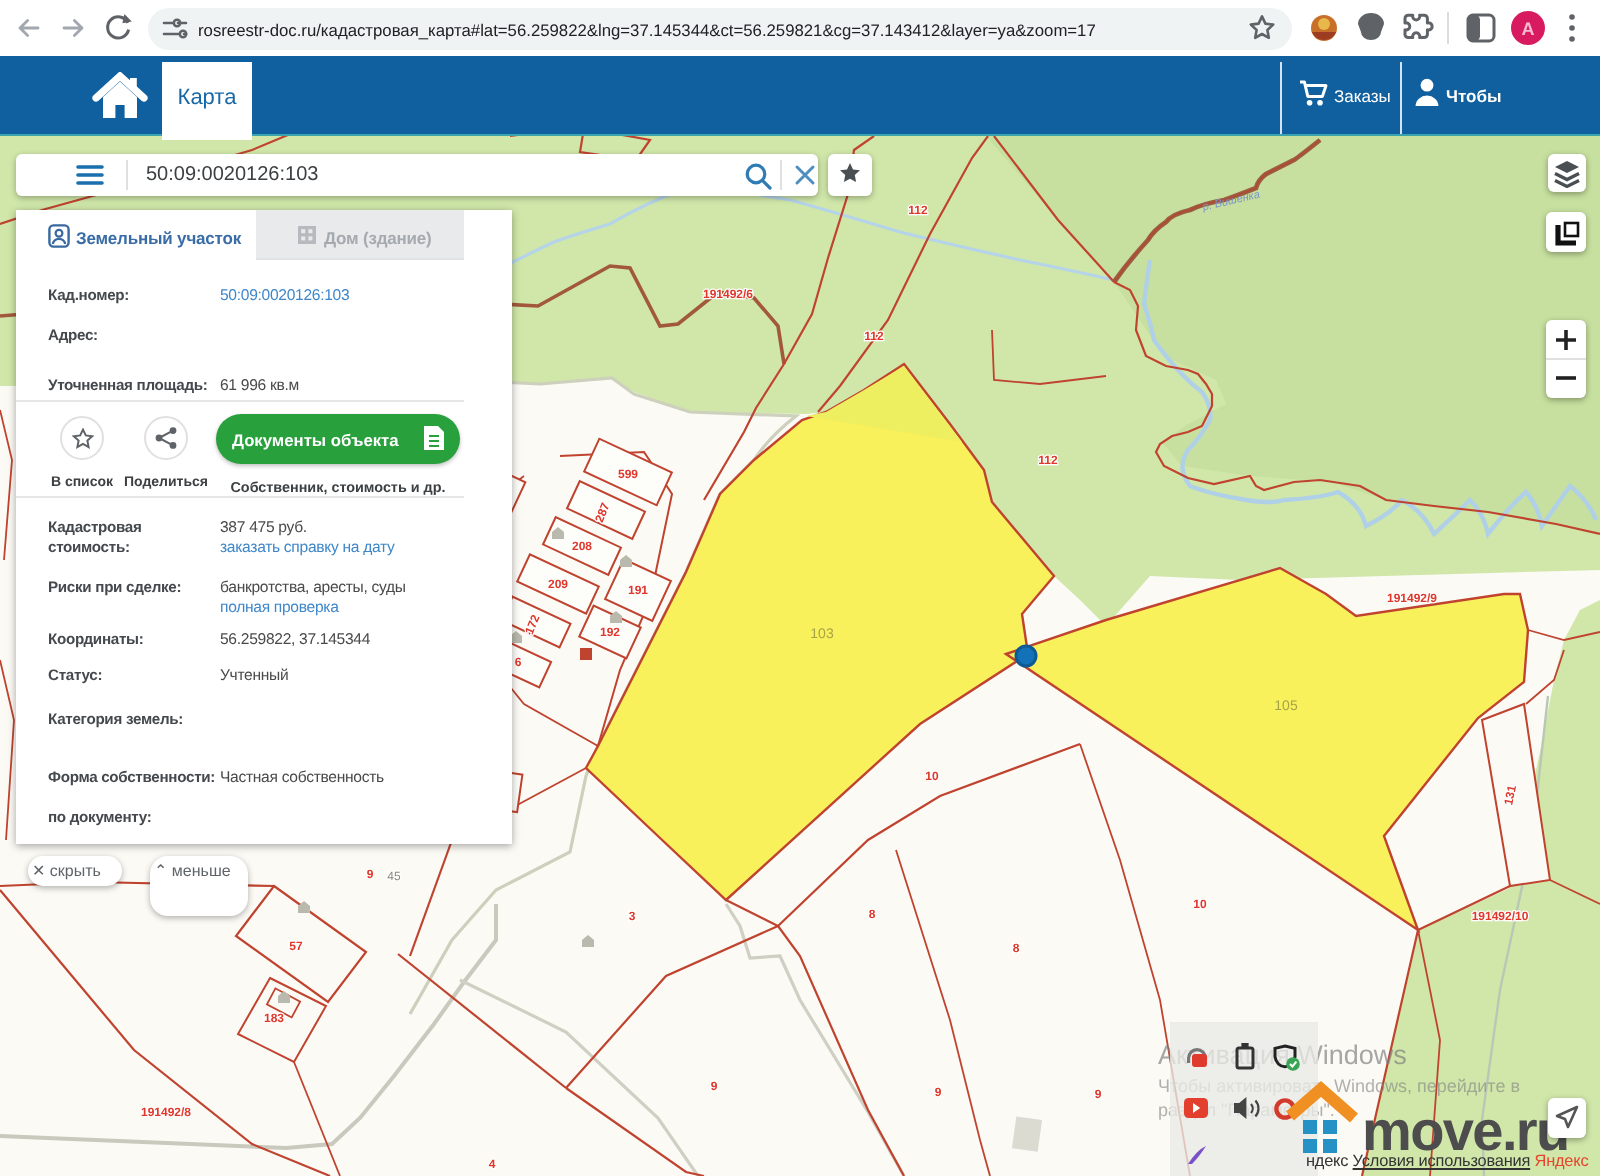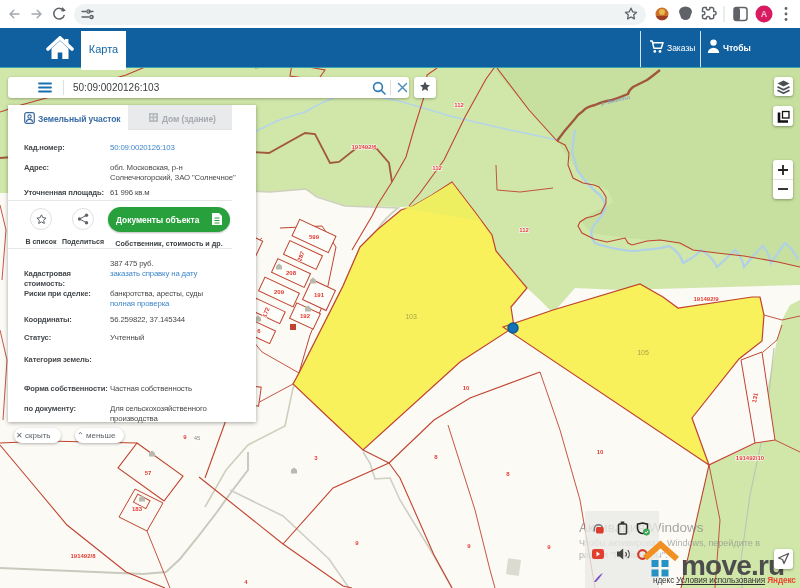--- a/index.html
+++ b/index.html
@@ -154,20 +154,21 @@
   </g>
   <rect x="723.5" y="6" width="1" height="16" fill="#dadce0"></rect>
   <rect x="734" y="7.5" width="13" height="13" rx="2.5" fill="none" stroke="#5f6368" stroke-width="1.5"></rect>
       <rect x="734" y="7.5" width="6" height="13" rx="2.5" fill="#5f6368"></rect>
   <circle cx="764" cy="14" r="8.5" fill="#d81b60"></circle>
       <text x="764" y="17.3" font-size="9" fill="#f8bbd0" text-anchor="middle" font-weight="bold">A</text>
   <circle cx="786" cy="8.5" r="1.4" fill="#5f6368"></circle>
       <circle cx="786" cy="14" r="1.4" fill="#5f6368"></circle>
       <circle cx="786" cy="19.5" r="1.4" fill="#5f6368"></circle>
  </svg>
+ <div id="urltext">rosreestr-doc.ru/кадастровая_карта#lat=56.259822&amp;lng=37.145344&amp;ct=56.259821&amp;cg=37.143412&amp;layer=ya&amp;zoom=17</div>
 </div>
 
 <div id="nav">
  <svg class="abs" style="left:46px;top:8px" width="28" height="25" viewBox="0 0 28 25">
   <path d="M2 13 L14 2 L26 13" stroke="#fff" stroke-width="3.6" fill="none" stroke-linecap="round"></path>
   <path d="M5.5 12.5 V23 h6.2 v-6.5 h4.6 V23 h6.2 V12.5 L14 4.8 z" fill="#fff"></path>
   <rect x="19" y="3" width="3.4" height="6" fill="#fff"></rect>
  </svg>
  <svg class="abs" style="left:649px;top:12px" width="15" height="14" viewBox="0 0 15 14">
   <path d="M1 1 h2.2 l1.7 7.2 h7.3 l1.8 -5.4 h-9.8" stroke="#fff" stroke-width="1.5" fill="none" stroke-linejoin="round"></path>
@@ -245,21 +246,20 @@
       <rect x="2.6" y="2.6" width="2" height="2" fill="#e9eaec"></rect>
       <rect x="6.2" y="2.6" width="2" height="2" fill="#e9eaec"></rect>
       <rect x="2.6" y="6.2" width="2" height="2" fill="#e9eaec"></rect>
       <rect x="6.2" y="6.2" width="2" height="2" fill="#e9eaec"></rect>
  </svg>
  <div class="abs" style="left:154px;top:8.5px;color:#a5aaaf;font-size:8.5px;font-weight:bold;letter-spacing:-0.1px">Дом (здание)</div>
 
  <div class="lbl" style="top:38px">Кад.номер:</div>
  <div class="val blu" style="top:38px">50:09:0020126:103</div>
  <div class="lbl" style="top:58px">Адрес:</div>
- <div class="val" style="top:58px">обл. Московская, р-н<br>Солнечногорский, ЗАО "Солнечное"</div>
  <div class="lbl" style="top:83px">Уточненная площадь:</div>
  <div class="val" style="top:83px">61 996 кв.м</div>
  <div class="hr" style="top:95px"></div>
 
   <div class="abs" style="left:22px;top:103px;width:22px;height:22px;border:1px solid #e0e0e0;border-radius:50%"></div>
  <svg class="abs" style="left:27.5px;top:108.5px" width="11" height="11">
   <path d="M5.5 0.8 l1.4 2.9 3.2 .4 -2.4 2.2 .6 3.2 -2.8 -1.6 -2.8 1.6 .6 -3.2 -2.4 -2.2 3.2 -.4 z" fill="none" stroke="#5f6368" stroke-width="1"></path>
  </svg>
  <div class="abs" style="left:9px;top:133px;width:48px;text-align:center;font-size:7px;font-weight:bold;color:#3c4043">В список</div>
  <div class="abs" style="left:64px;top:103px;width:22px;height:22px;border:1px solid #e0e0e0;border-radius:50%"></div>
@@ -272,38 +272,37 @@
  <div class="abs" style="left:46px;top:133px;width:58px;text-align:center;font-size:7px;font-weight:bold;color:#3c4043">Поделиться</div>
  <div class="abs" style="left:100px;top:102px;width:122px;height:25px;background:#28a03c;border-radius:13px;box-shadow:0 1px 2px rgba(0,0,0,.25)"></div>
  <div class="abs" style="left:108px;top:110px;font-size:8.4px;font-weight:bold;color:#fff">Документы объекта</div>
  <svg class="abs" style="left:203px;top:107px" width="12" height="14">
   <path d="M1 1 h7 l3 3 v9 h-10 z" fill="#fff"></path>
       <path d="M3.5 6 h5 M3.5 8.5 h5 M3.5 11 h5" stroke="#28a03c" stroke-width="1"></path>
  </svg>
  <div class="abs" style="left:98px;top:134px;width:126px;text-align:center;font-size:7.2px;font-weight:bold;color:#3c4043">Собственник, стоимость и др.</div>
  <div class="hr" style="top:143px"></div>
 
- <div class="lbl" style="top:164px">Кадастровая<br>стоимость:</div>
+ <div class="lbl" style="top:154px">Кадастровая<br>стоимость:</div>
  <div class="val" style="top:154px">387 475 руб.</div>
  <div class="val blu" style="top:164px">заказать справку на дату</div>
  <div class="lbl" style="top:184px">Риски при сделке:</div>
  <div class="val" style="top:184px">банкротства, аресты, суды</div>
  <div class="val blu" style="top:194px">полная проверка</div>
  <div class="lbl" style="top:210px">Координаты:</div>
  <div class="val" style="top:210px">56.259822, 37.145344</div>
  <div class="lbl" style="top:228px">Статус:</div>
  <div class="val" style="top:228px">Учтенный</div>
  <div class="lbl" style="top:250px">Категория земель:</div>
  <div class="lbl" style="top:279px">Форма собственности:</div>
  <div class="val" style="top:279px">Частная собственность</div>
  <div class="lbl" style="top:299px">по документу:</div>
- <div class="val" style="top:299px">Для сельскохозяйственного<br>производства</div>
 </div>
 <div class="pill" style="left:14px;top:428px;width:47px;height:15px;line-height:15px"><span style="margin-left:2px">✕</span> скрыть</div>
-<div class="pill" style="left:75px;top:428px;width:49px;height:15px;line-height:15px"><span style="margin-left:2px">⌃</span> меньше</div>
+<div class="pill" style="left:75px;top:428px;width:49px;height:30px;line-height:15px"><span style="margin-left:2px">⌃</span> меньше</div>
 
 <div class="wm" style="left:579px;top:520px;font-size:13.5px;color:rgba(130,130,130,.7)">Активация Windows</div>
 <div class="wm" style="left:579px;top:538px;font-size:9px;color:rgba(130,130,130,.62)">Чтобы активировать Windows, перейдите в</div>
 <div class="wm" style="left:579px;top:550px;font-size:9px;color:rgba(130,130,130,.62)">раздел "Параметры".</div>
 <div class="abs" style="left:585px;top:511px;width:74px;height:77px;background:rgba(233,233,230,.78);z-index:21"></div>
 <svg class="abs" style="left:585px;top:511px;z-index:22" width="74" height="77">
  <path d="M8.5 18 a5 5 0 0 1 10 0 v2.5 h-1.6 v-2.5 a3.4 3.4 0 0 0 -6.8 0 v2.5 h-1.6 z" fill="#777"></path>
  <rect x="11" y="16" width="7.5" height="6.5" rx="1.5" fill="#e03a2f"></rect>
  <rect x="33.5" y="13" width="8" height="10" rx="1" fill="none" stroke="#333" stroke-width="1.5"></rect>
     <rect x="35.7" y="10.5" width="3.6" height="2.5" fill="#333"></rect>
@@ -318,17 +317,17 @@
  <path d="M9 71 q4.5 -7 9 -9 q-3.5 5.5 -7 9 z" fill="#7a52c7"></path>
 </svg>
 <svg class="abs" style="left:640px;top:538px;z-index:22" width="42" height="42">
  <path d="M5 20 L20.5 6.5 37 21" stroke="#f09022" stroke-width="6" fill="none"></path>
  <rect x="11.5" y="22" width="7" height="7" fill="#2591c4"></rect>
     <rect x="21.5" y="22" width="7" height="7" fill="#2591c4"></rect>
  <rect x="11.5" y="31.5" width="7" height="7" fill="#2591c4"></rect>
     <rect x="21.5" y="31.5" width="7" height="7" fill="#2591c4"></rect>
 </svg>
 <div class="abs" style="left:681px;top:550px;font-size:28px;font-weight:bold;color:#4d4d4d;letter-spacing:-0.8px;z-index:22;font-family:'Liberation Sans',sans-serif">move.ru</div>
-<div class="abs" style="left:653px;top:575.5px;font-size:8.2px;color:#333;z-index:23;white-space:nowrap;letter-spacing:-0.1px">ндекс <span style="text-decoration:underline">Условия использования</span> <span style="color:#e8442e;font-weight:bold">Яндекс</span></div>
+<div class="abs" style="left:653px;top:575.5px;font-size:8.2px;color:#333;z-index:23;white-space:nowrap;letter-spacing:-0.1px">ндекс <span style="text-decoration:underline">Условия использования</span> <span style="color:#e8442e;font-weight:normal">Яндекс</span></div>
 <div class="mapbtn" style="left:774px;top:549px;width:19px;height:20px;z-index:23">
  <svg class="abs" style="left:3px;top:3px" width="13" height="13">
   <path d="M11.5 1.5 L1.5 6 l4 1.5 1.5 4 z" fill="none" stroke="#555" stroke-width="1.3" stroke-linejoin="round"></path>
  </svg>
 </div>
 </body></html>

